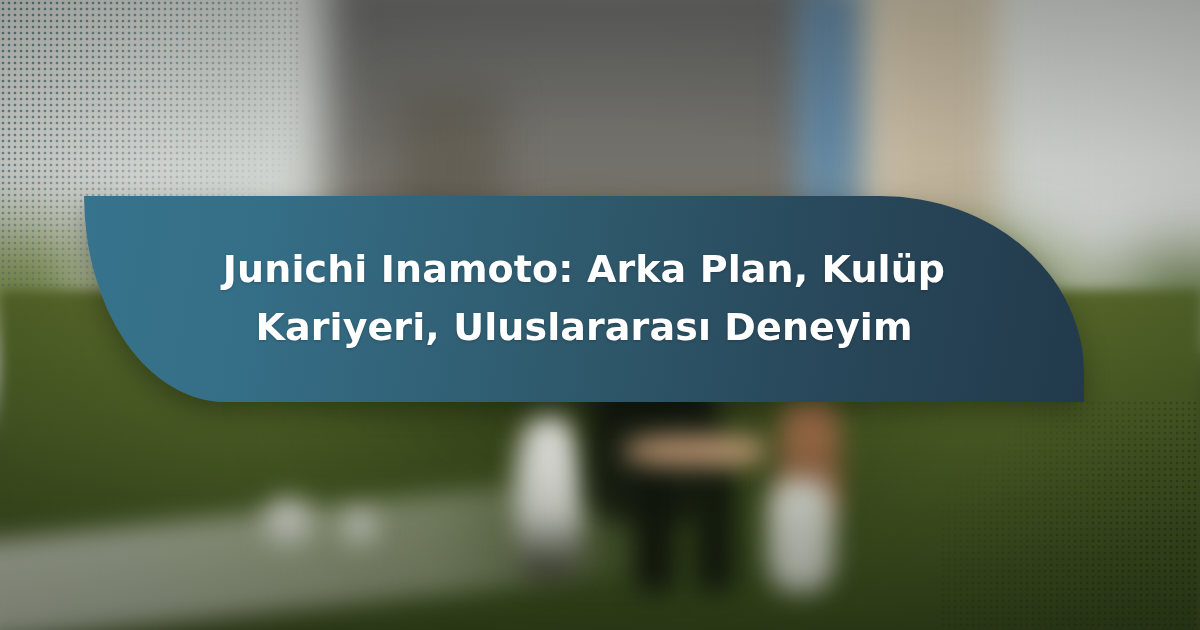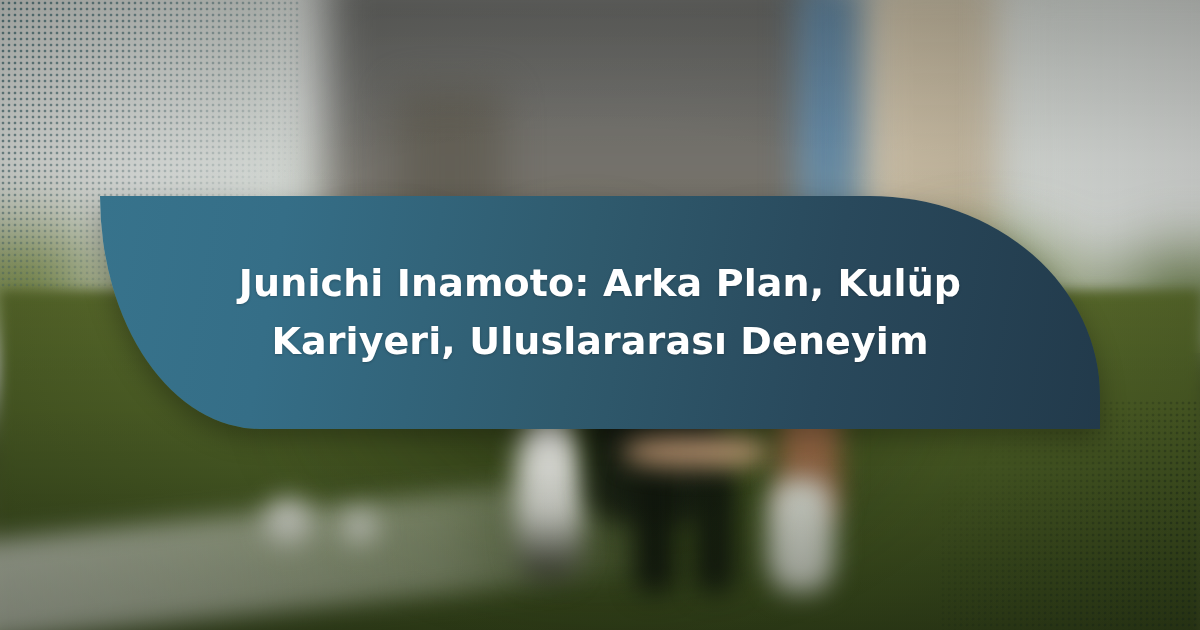--- a/index.html
+++ b/index.html
@@ -174,24 +174,24 @@
       radial-gradient(circle at 50% 50%, #1d2a16 0px, #1d2a16 1.1px, rgba(29,42,22,0) 1.7px);
     background-size: 6px 6px;
     -webkit-mask-image: linear-gradient(315deg, rgba(0,0,0,.95) 0%, rgba(0,0,0,.70) 28%, rgba(0,0,0,.32) 55%, rgba(0,0,0,0) 82%);
             mask-image: linear-gradient(315deg, rgba(0,0,0,.95) 0%, rgba(0,0,0,.70) 28%, rgba(0,0,0,.32) 55%, rgba(0,0,0,0) 82%);
     opacity: .9;
   }
 
   
   .banner {
     position: absolute;
-    left: 100px;
+    left: 84px;
     top: 196px;
     width: 1000px;
-    height: 233px;
+    height: 206px;
     box-sizing: border-box;
     display: flex;
     align-items: center;
     justify-content: center;
     border-radius: 0 230px 0 160px / 0 200px 0 233px;
     background: linear-gradient(100deg, #37738c 0%, #356e87 18%, #2f5a6d 48%, #29495c 72%, #223a4b 100%);
     box-shadow: 0 10px 26px rgba(0,0,0,.30);
   }
 
   .banner-title {

